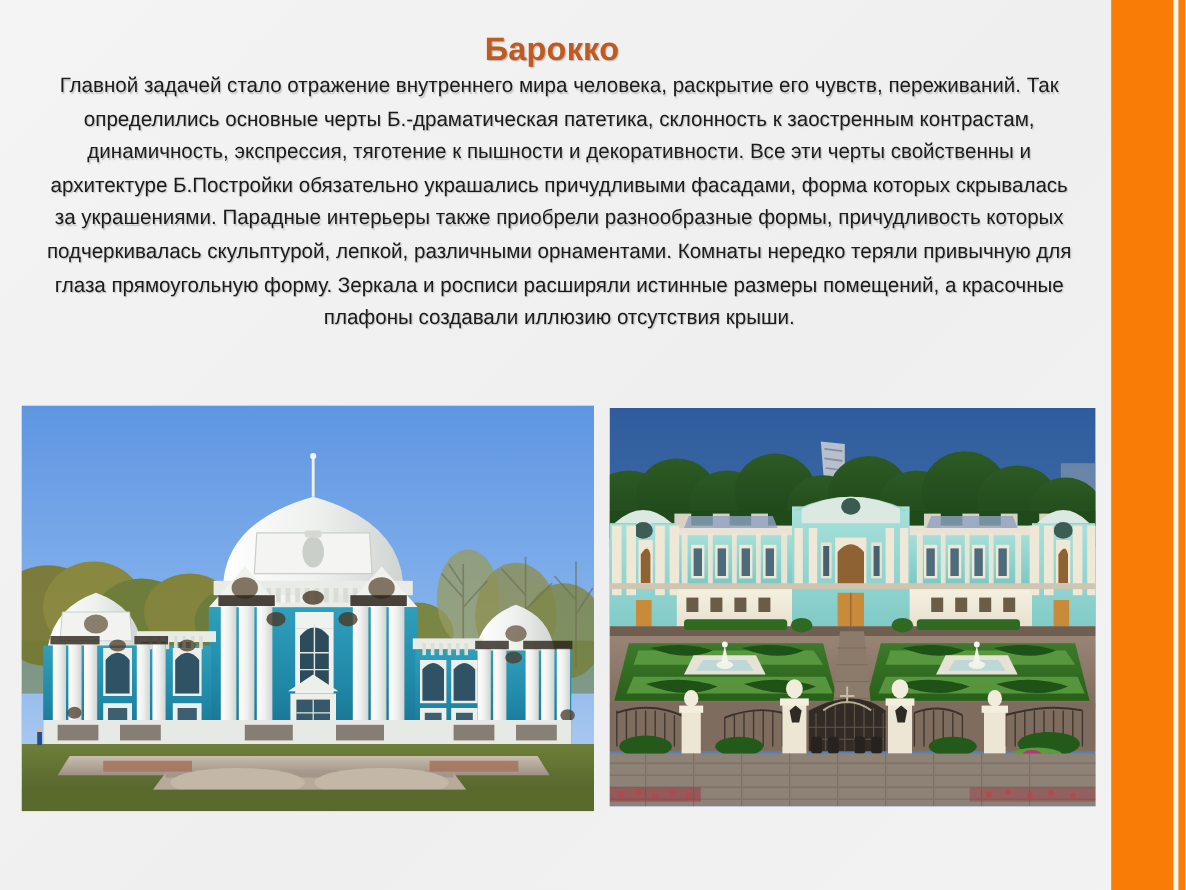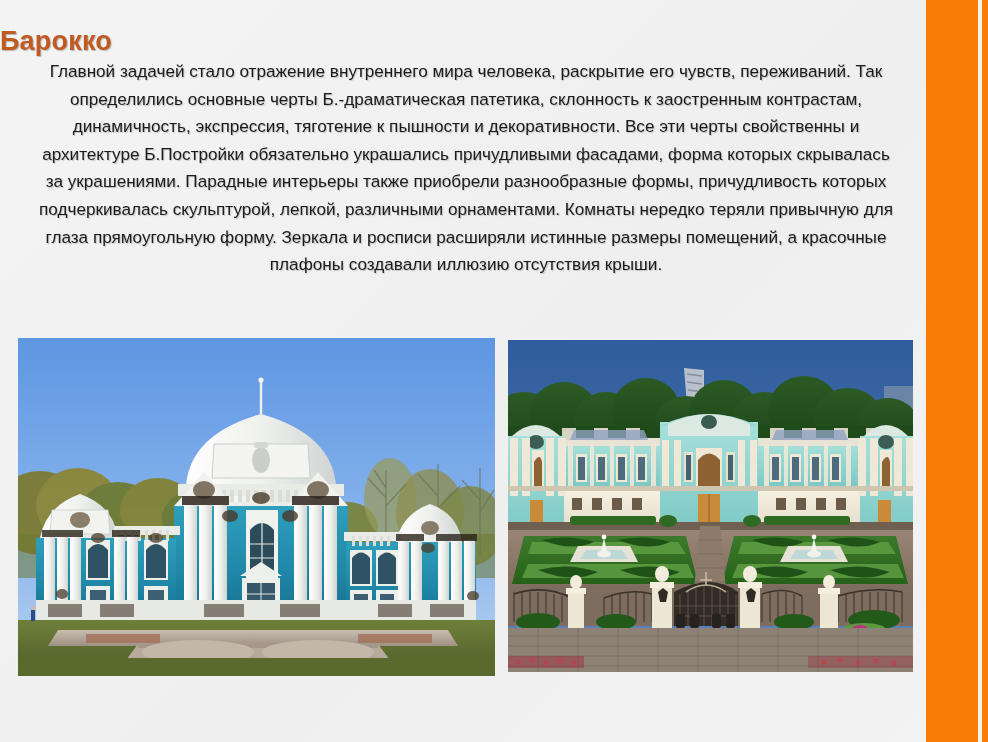--- a/index.html
+++ b/index.html
@@ -46,21 +46,21 @@
     height: 742px;
     background: #f6f4ef;
   }
 
   
   .slide-title {
     position: absolute;
     top: 26px;
     left: 0;
     width: 920px;
-    text-align: left;
+    text-align: center;
     font-size: 27px;
     font-weight: bold;
     letter-spacing: .2px;
     color: #c05a21;
     text-shadow: 1px 1px 1px rgba(160,160,160,.75);
     font-family: "Liberation Sans", "DejaVu Sans", sans-serif;
   }
 
   
   .body-copy {

